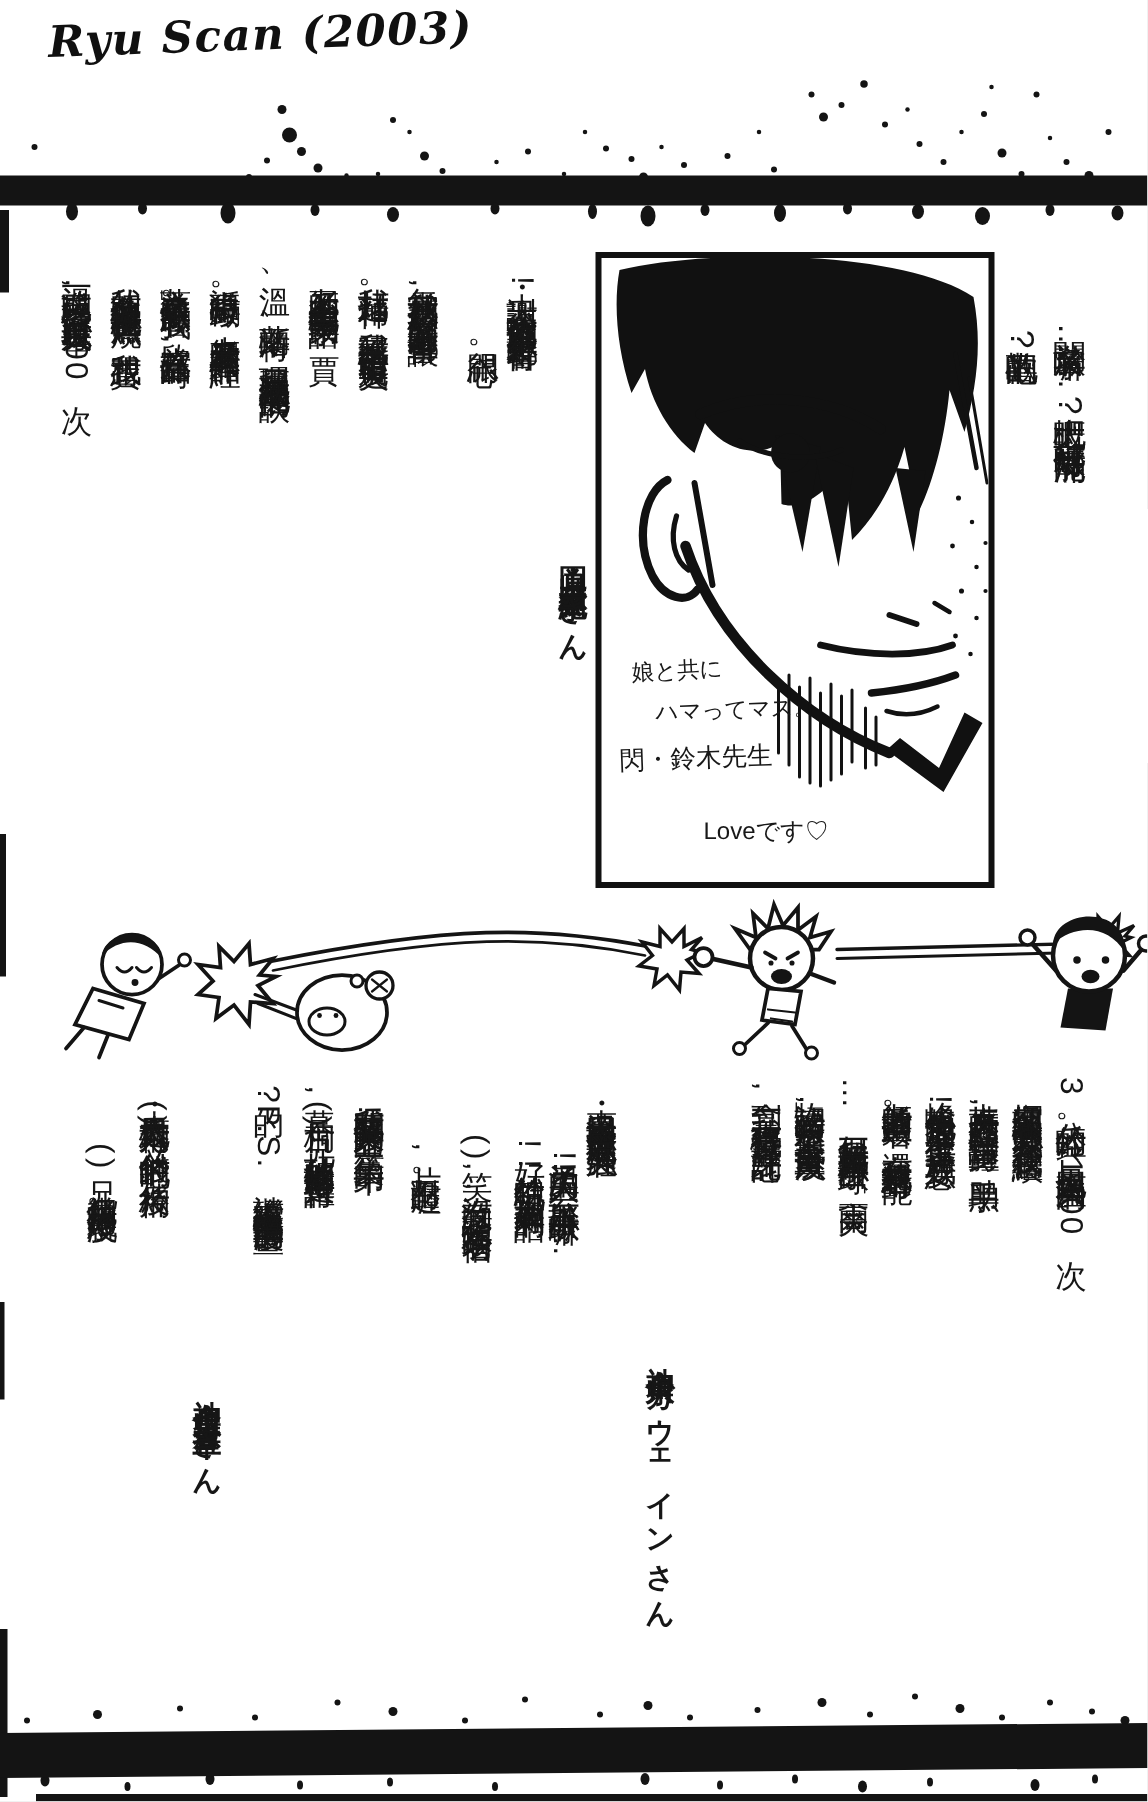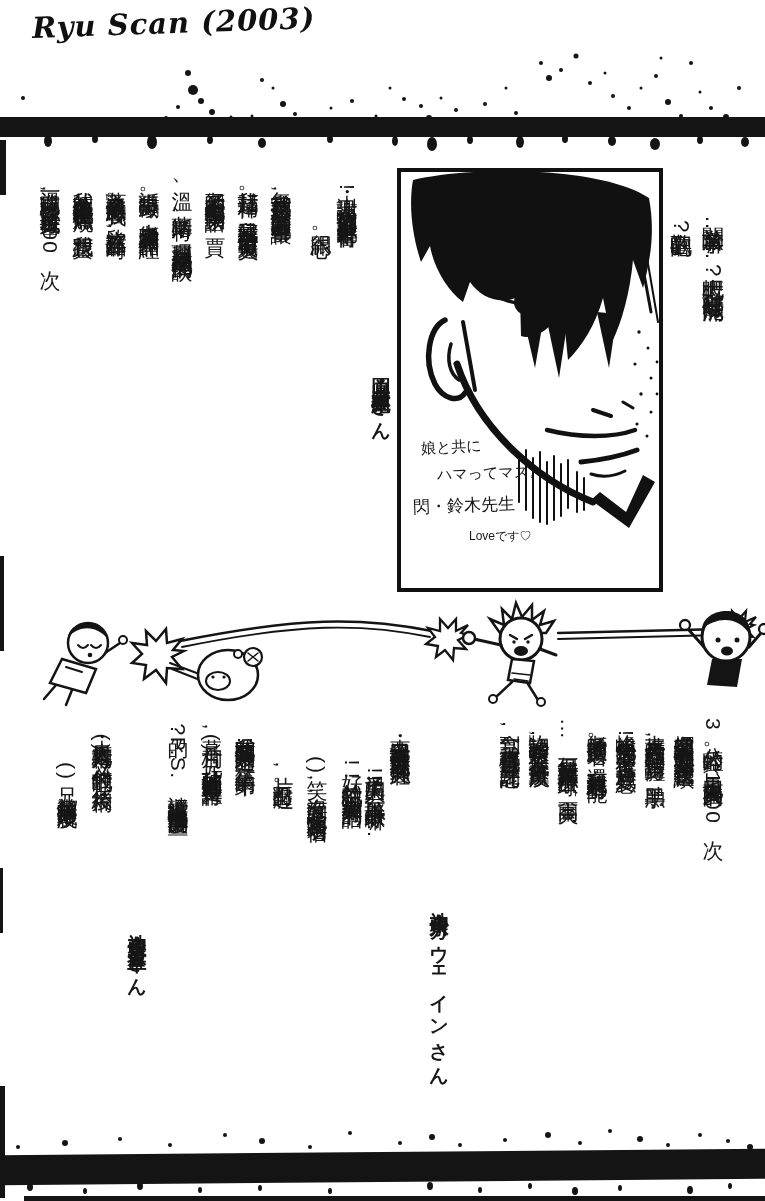--- a/index.html
+++ b/index.html
@@ -153,21 +153,21 @@
           <circle cx="236" cy="252" r="1.6"></circle>
             <circle cx="246" cy="264" r="1.5"></circle>
             <circle cx="256" cy="190" r="1.4"></circle>
           <circle cx="256" cy="222" r="1.4"></circle>
         </g>
       </g>
     </svg>
     <div class="caption" style="left:20px;top:266px;transform:rotate(-3deg)">娘と共に</div>
     <div class="caption" style="left:36px;top:292px;transform:rotate(-2deg)">ハマってマス。</div>
     <div class="caption" style="left:12px;top:322px;font-size:17px;transform:rotate(-2deg)">閃・鈴木先生</div>
-    <div class="caption" style="left:68px;top:356px;font-size:12px">Loveです♡</div>
+    <div class="caption" style="left:68px;top:372px;font-size:16px">Loveです♡</div>
   </div>
 
   <div class="vcol sig" style="left:368px;top:362px">岡山県・若林由紀子さん</div>
 
   <div class="vcol" style="left:334px;top:178px">央・謝謝!很高興你們可以不分年齡都看得</div>
   <div class="vcol" style="left:308px;top:218px">很開心。</div>
 
   <div class="vcol" style="left:268px;top:175px">每當我感到悲傷,欣賞老師的漫畫都會讓</div>
   <div class="vcol" style="left:235px;top:175px">我打起精神。我已經不清楚自己看了幾遍央</div>
   <div class="vcol" style="left:202px;top:175px">老師您的全十七集「高爾夫物語」了。賈</div>

